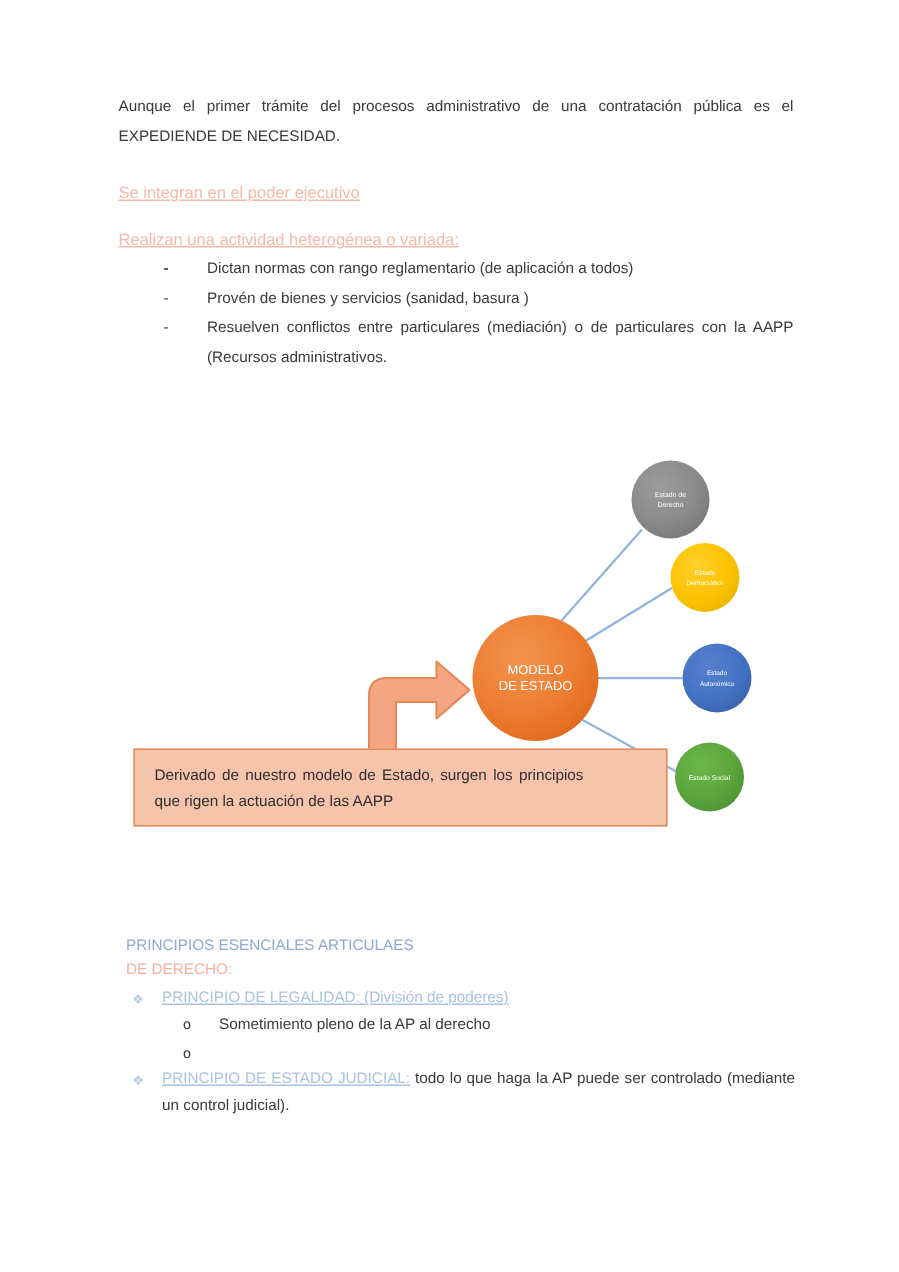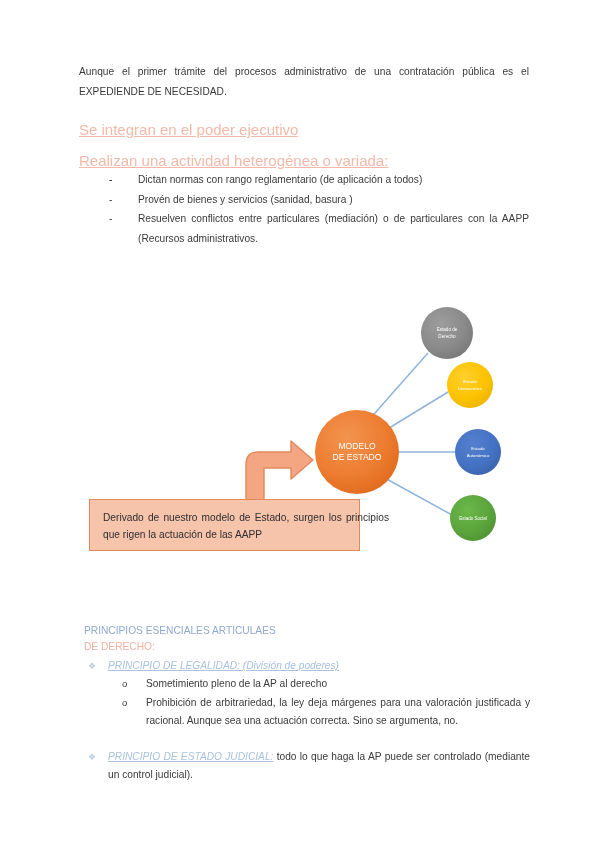--- a/index.html
+++ b/index.html
@@ -32,21 +32,21 @@
     text-align: justify;
     text-justify: inter-word;
   }
   .spacer-sm { height: 11px; }
   .spacer-md { height: 19px; }
   .spacer-lg { height: 21px; }
 
   .hl-pink {
     color: #f4b9a8;
     text-decoration: underline;
-    font-size: 15px;
+    font-size: 11px;
     line-height: 19.5px;
     display: block;
   }
 
   ul.dash-list {
     margin: 0;
     padding: 0;
     list-style: none;
   }
   ul.dash-list li {
@@ -71,21 +71,21 @@
     top: 300px;
     width: 450px;
     height: 260px;
   }
   .diagram svg { display: block; }
 
   .callout {
     position: absolute;
     left: 89px;
     top: 499px;
-    width: 271px;
+    width: 356px;
     height: 52px;
     background: #f6c3ab;
     border: 1px solid #e2895a;
     box-sizing: border-box;
   }
   .callout .ctext {
     position: absolute;
     left: 13px;
     top: 9px;
     width: 286px;
@@ -126,21 +126,20 @@
   .diamond-row .dia {
     position: absolute;
     left: 4px;
     top: 0;
     color: #b9cde4;
     font-size: 9px;
   }
   .lead-blue {
     color: #a8c2e0;
     text-decoration: underline;
-    font-style: italic;
   }
   ul.o-list {
     margin: 0;
     padding: 0;
     list-style: none;
   }
   ul.o-list li {
     position: relative;
     padding-left: 62px;
     font-size: 10.2px;
@@ -274,21 +273,21 @@
     <span class="h-blue">PRINCIPIOS ESENCIALES ARTICULAES</span>
     <span class="h-pink">DE DERECHO:</span>
 
     <div class="diamond-row">
       <span class="dia">❖</span>
       <span class="lead-blue">PRINCIPIO DE LEGALIDAD: (División de poderes)</span>
     </div>
 
     <ul class="o-list">
       <li><span class="omark">o</span><span>Sometimiento pleno de la AP al derecho</span></li>
-      <li><span class="omark">o</span><span>Prohibición de arbitrariedad, la ley deja márgenes para una valoración justificada y racional. Aunque sea una actuación correcta. Sino se argumenta, no.</span></li>
+      <li><span class="omark">o</span></li>
     </ul>
 
     <div style="height:15px"></div>
 
     <div class="diamond-row">
       <span class="dia">❖</span>
       <span class="lead-blue">PRINCIPIO DE ESTADO JUDICIAL:</span><span> todo lo que haga la AP puede ser controlado (mediante un control judicial).</span>
     </div>
   </div>
 

